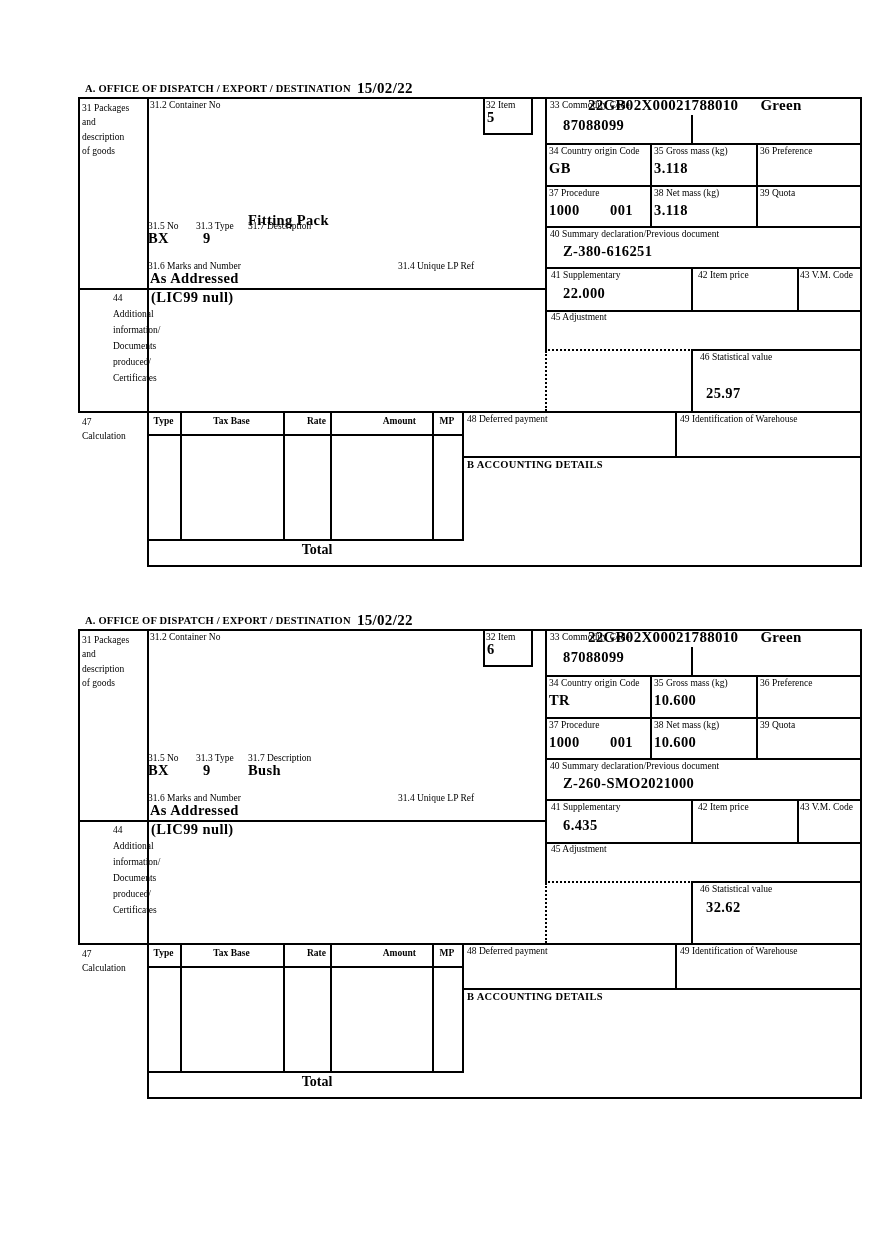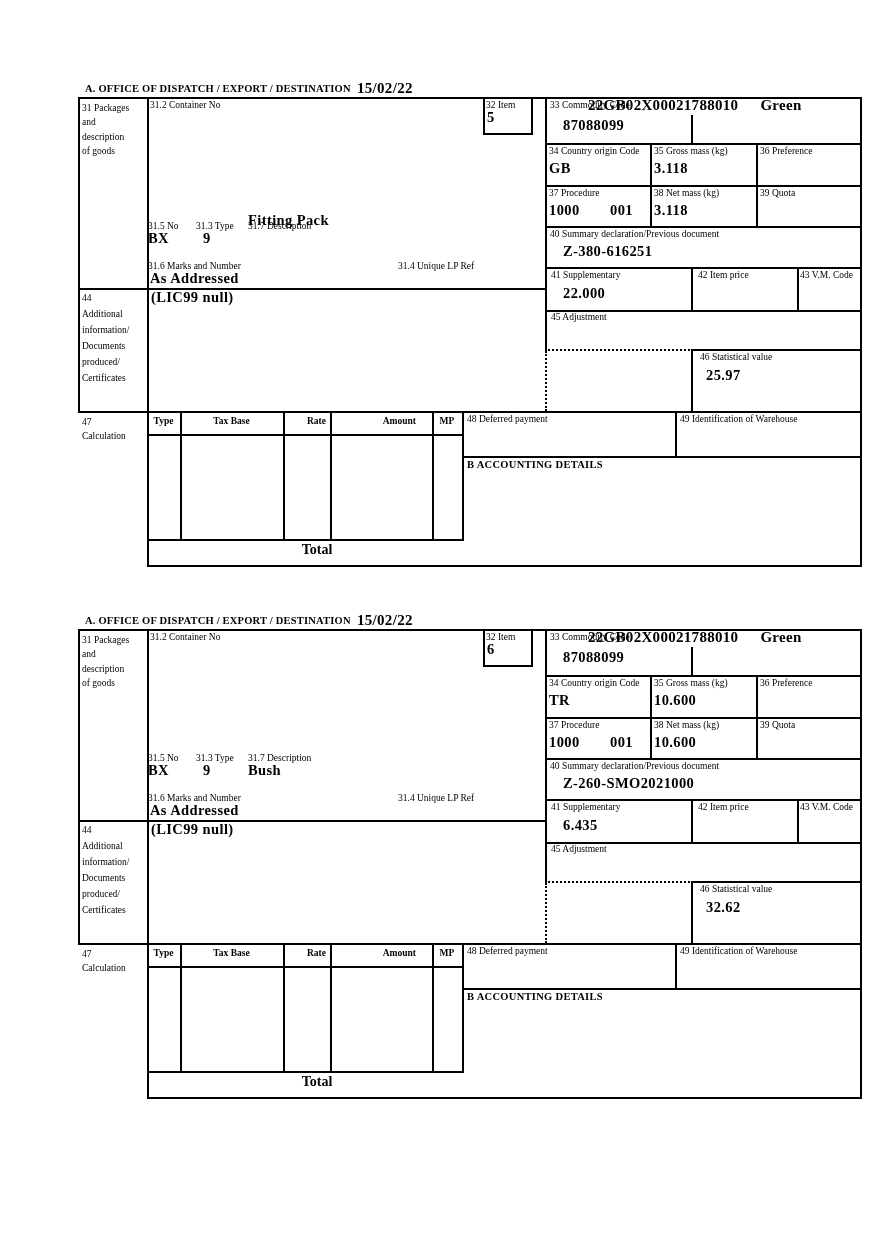--- a/index.html
+++ b/index.html
@@ -9,21 +9,21 @@
     -webkit-font-smoothing:none;
   }
   .sheet{position:absolute;left:0;width:868px;height:492px;}
   .hl{position:absolute;height:2px;background:#000;}
   .vl{position:absolute;width:2px;background:#000;}
   .hd{position:absolute;height:0;border-top:2px dotted #000;}
   .vd{position:absolute;width:0;border-left:2px dotted #000;}
   .t{position:absolute;white-space:pre-line;line-height:1.15;}
   .lbl{font-size:9.5px;}
   .lh15{line-height:1.5;}
-  .lh17{line-height:1.68;}
+  .lh17{line-height:1.68;margin-left:31px;}
   .val{font-size:14.5px;font-weight:bold;letter-spacing:.4px;white-space:pre;}
   .hdrtitle{font-size:10.5px;font-weight:bold;letter-spacing:.2px;}
   .big{font-size:15px;font-weight:bold;letter-spacing:.3px;}
   .colhdr{font-size:9.5px;font-weight:bold;}
   .acct{font-size:10.5px;font-weight:bold;letter-spacing:.3px;}
   .total{font-size:14px;font-weight:bold;}
   .ctr{text-align:center;}
   .rt{text-align:right;}
 </style>
 </head>
@@ -114,21 +114,21 @@
 
   <div class="t lbl lh17" style="left:82px;top:211px;">44
 Additional
 information/
 Documents
 produced/
 Certificates</div>
   <div class="t val" style="left:151px;top:209px;">(LIC99 null)</div>
   <div class="t lbl" style="left:551px;top:232px;">45 Adjustment</div>
   <div class="t lbl" style="left:700px;top:272px;">46 Statistical value</div>
-  <div class="t val" style="left:706px;top:287px;">25.97</div>
+  <div class="t val" style="left:706px;top:305px;">25.97</div>
 
   <div class="t lbl lh15" style="left:82px;top:335px;">47
 Calculation</div>
   <div class="t colhdr ctr" style="left:147px;top:336px;width:33px;">Type</div>
   <div class="t colhdr ctr" style="left:180px;top:336px;width:103px;">Tax Base</div>
   <div class="t colhdr rt" style="left:283px;top:336px;width:43px;">Rate</div>
   <div class="t colhdr rt" style="left:330px;top:336px;width:86px;">Amount</div>
   <div class="t colhdr ctr" style="left:432px;top:336px;width:30px;">MP</div>
   <div class="t total ctr" style="left:147px;top:462px;width:340px;">Total</div>
 

